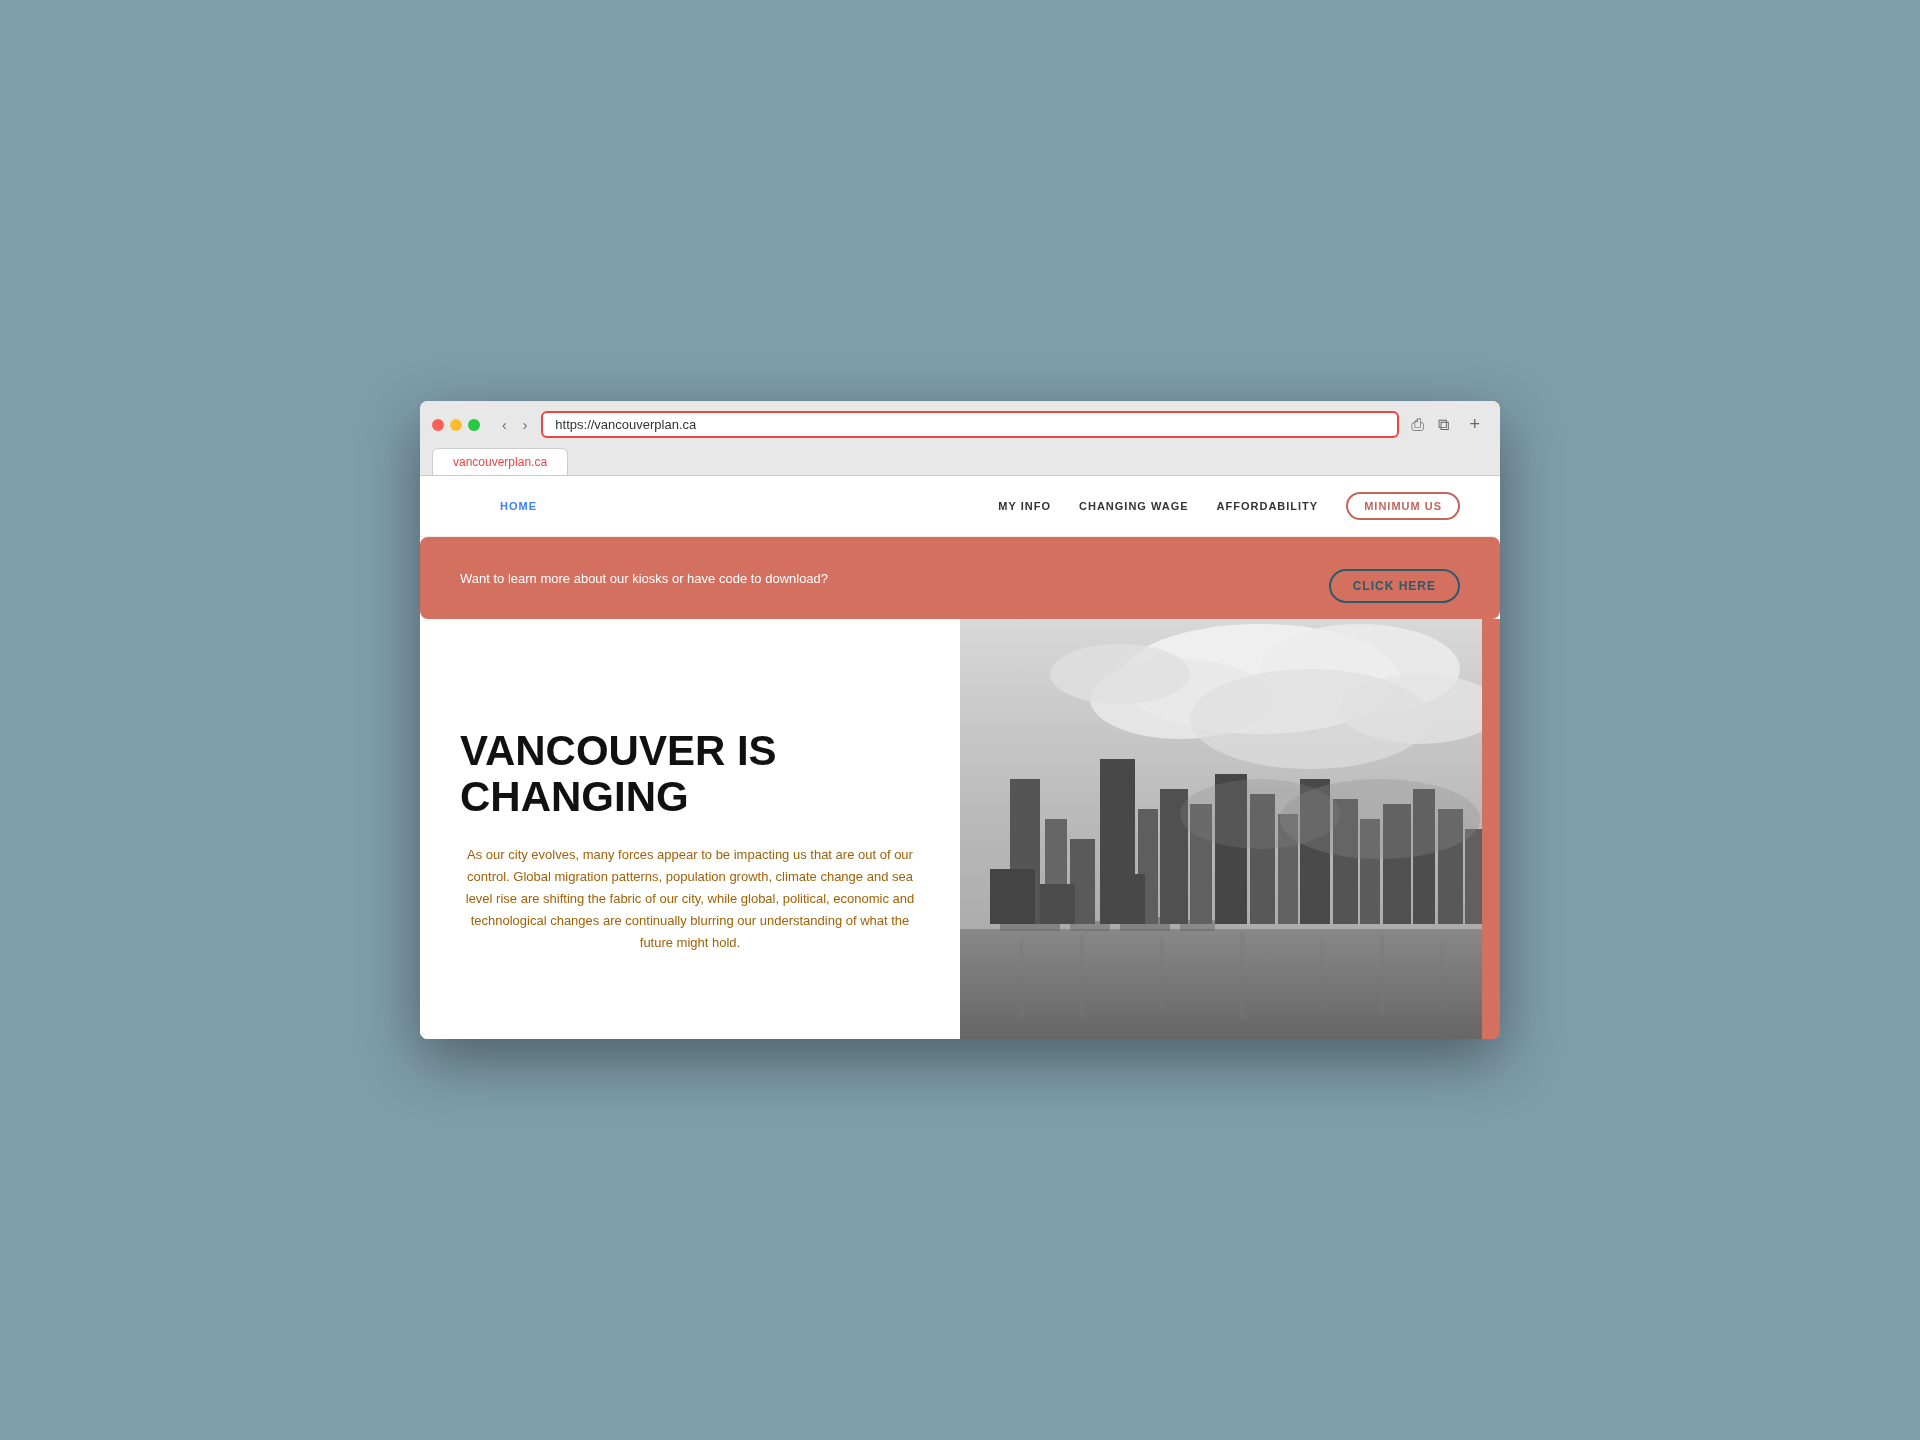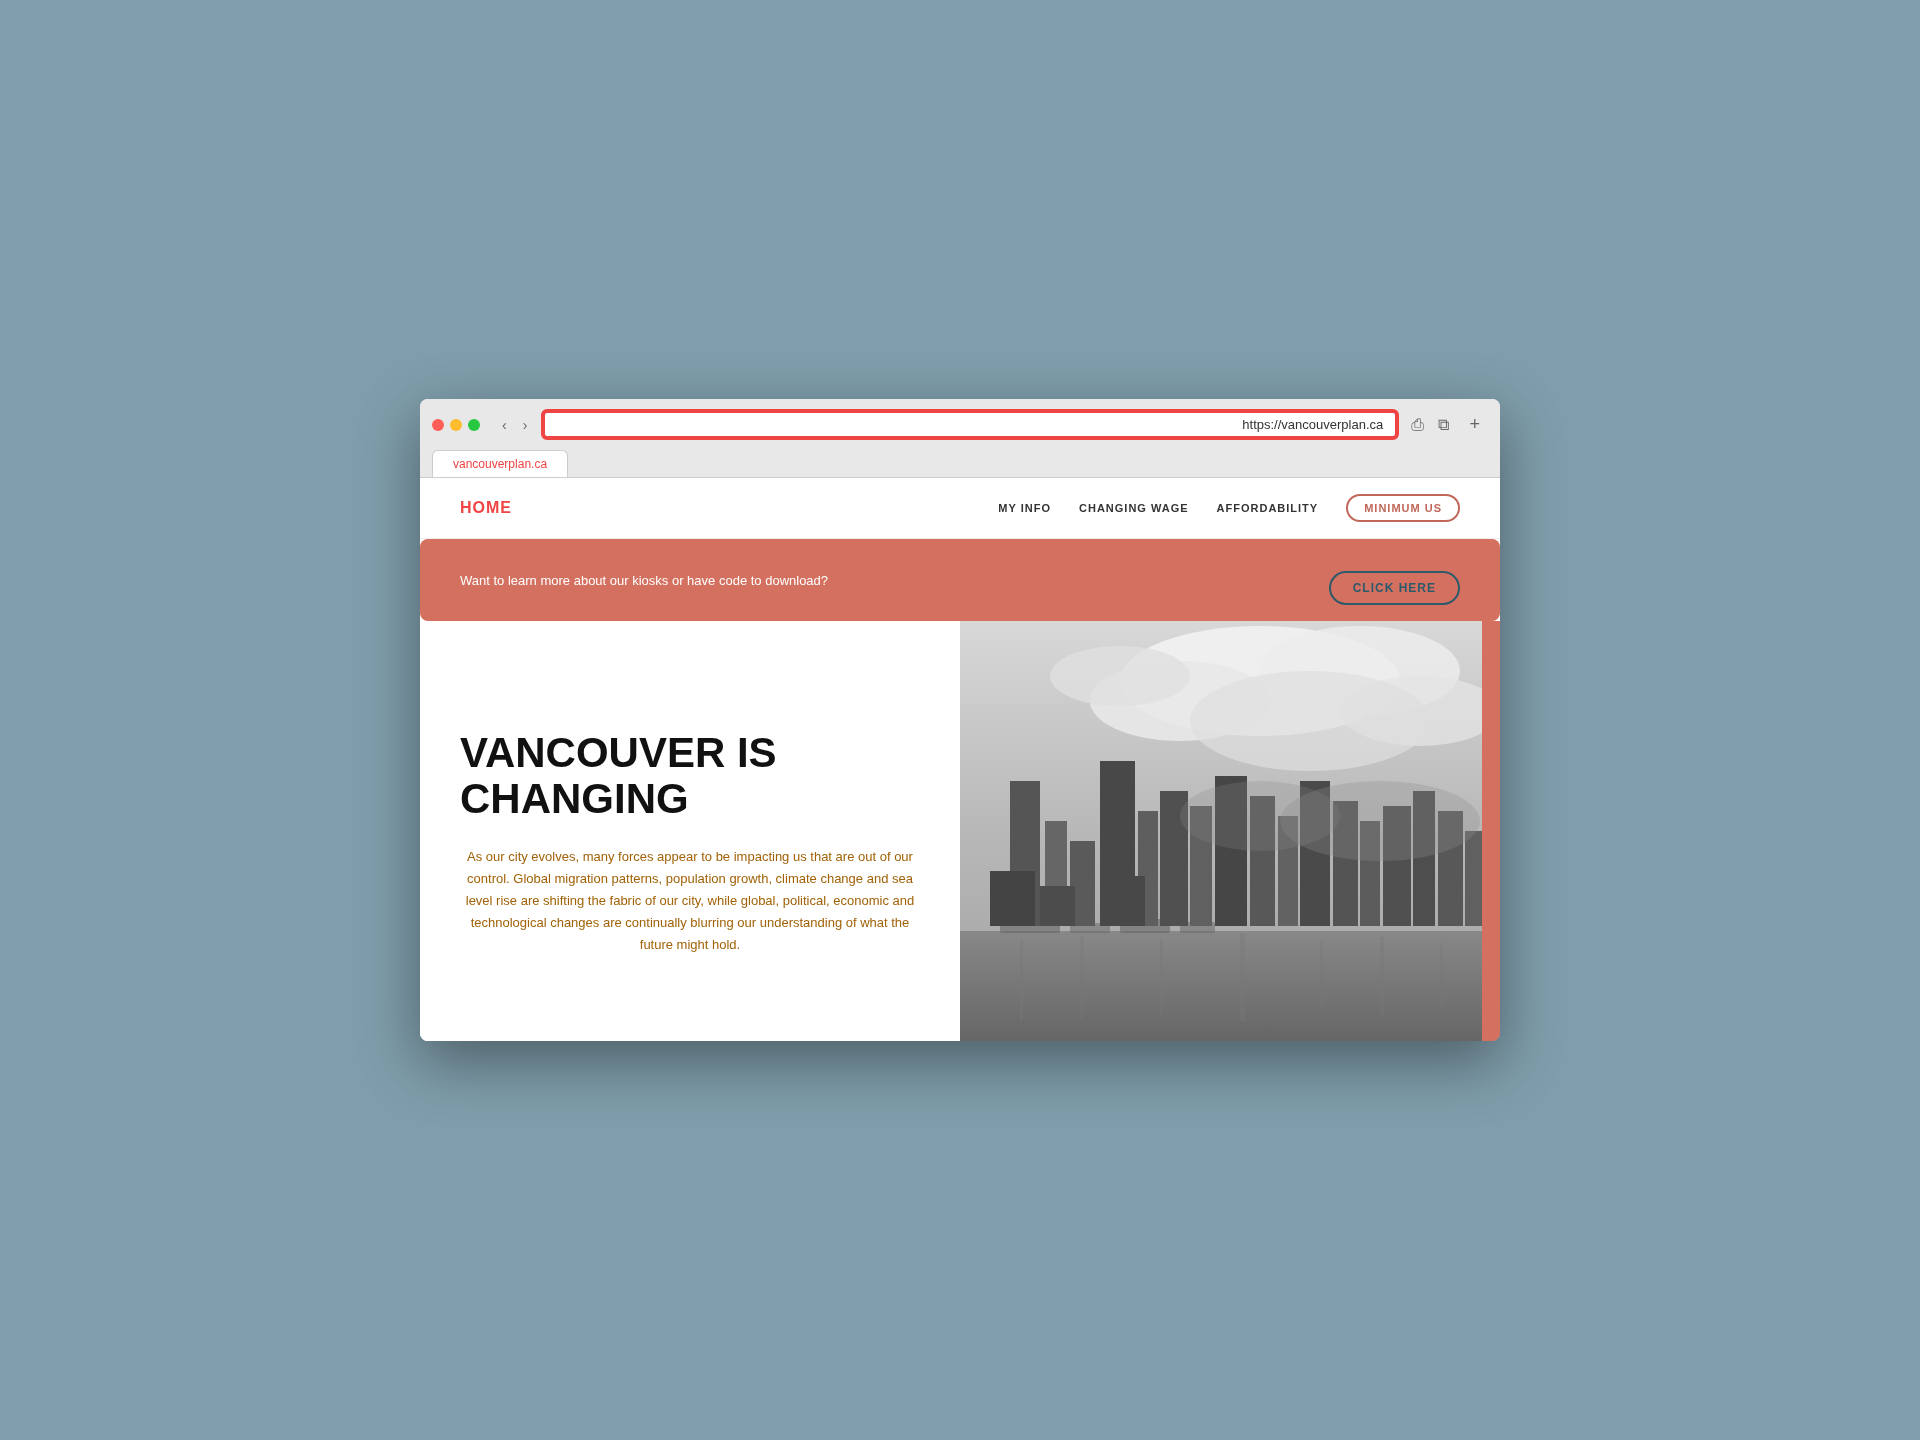--- a/index.html
+++ b/index.html
@@ -71,26 +71,26 @@
       border: none;
       font-size: 14px;
       color: #666;
       cursor: pointer;
       padding: 2px 6px;
     }
 
     .address-bar {
       flex: 1;
       background: white;
-      border: 4px solid #ef4444;
+      border: 2px solid #ef4444;
       border-radius: 6px;
       padding: 4px 12px;
       font-size: 13px;
       color: #333;
-      text-align: right;
+      text-align: left;
     }
 
     .browser-actions {
       display: flex;
       gap: 6px;
       align-items: center;
     }
 
     .browser-action-btn {
       background: none;
@@ -140,25 +140,26 @@
       background: white;
       border-bottom: 1px solid #eee;
     }
 
     .nav-left {
       display: flex;
       align-items: center;
     }
 
     .nav-home {
-      font-size: 16px;
+      font-size: 11px;
       font-weight: 600;
       letter-spacing: 1px;
-      color: #ef4444;
+      color: #3b82f6;
       text-decoration: none;
+      margin-left: 40px;
     }
 
     .nav-right {
       display: flex;
       align-items: center;
       gap: 28px;
       margin-left: 20px;
     }
 
     .nav-link {

